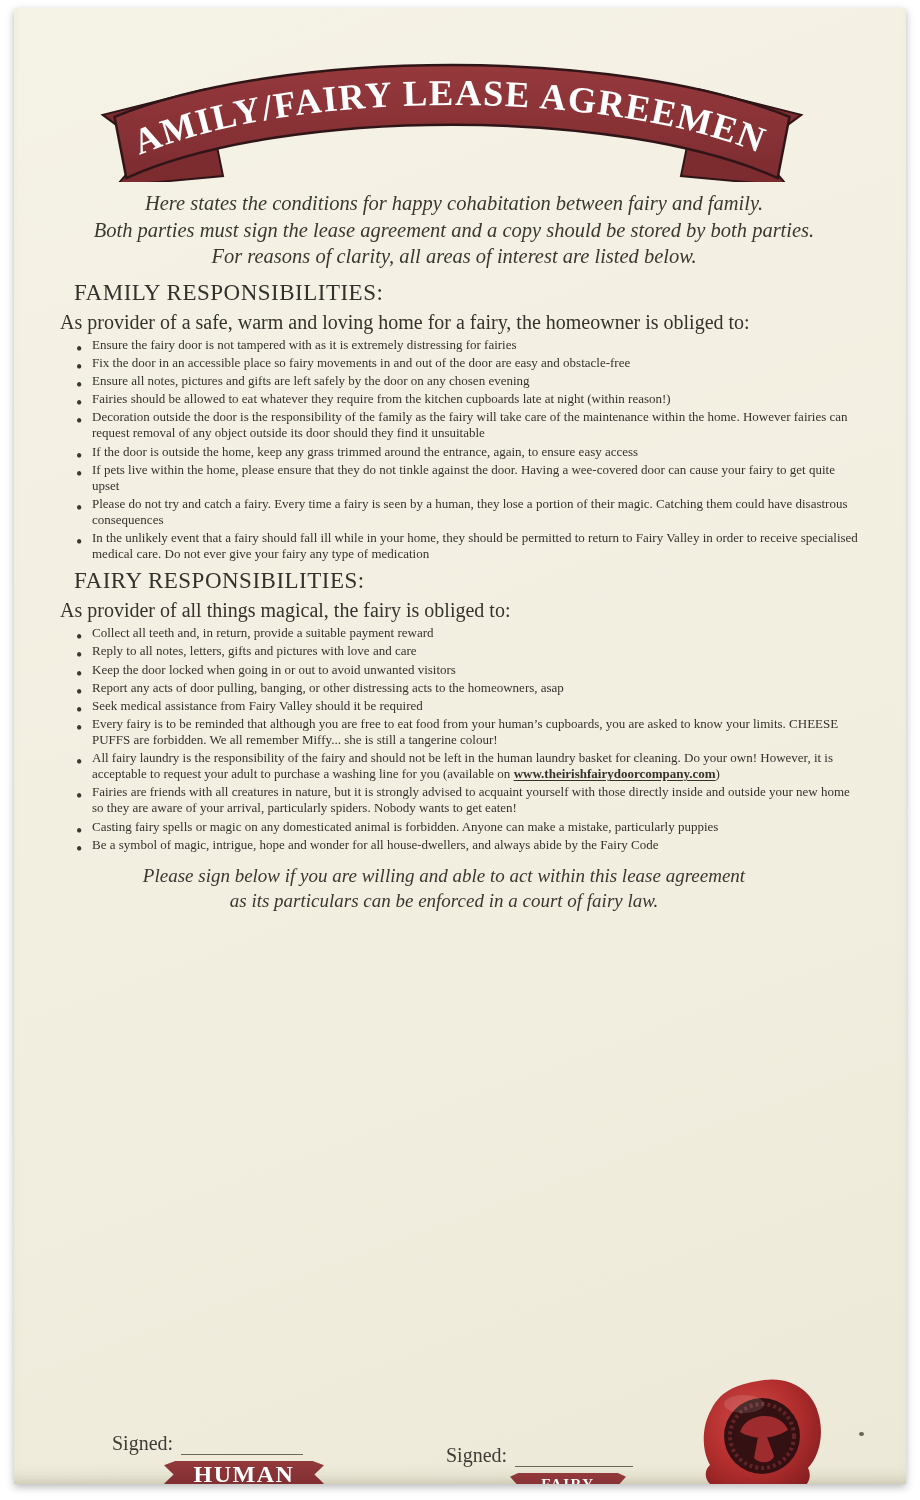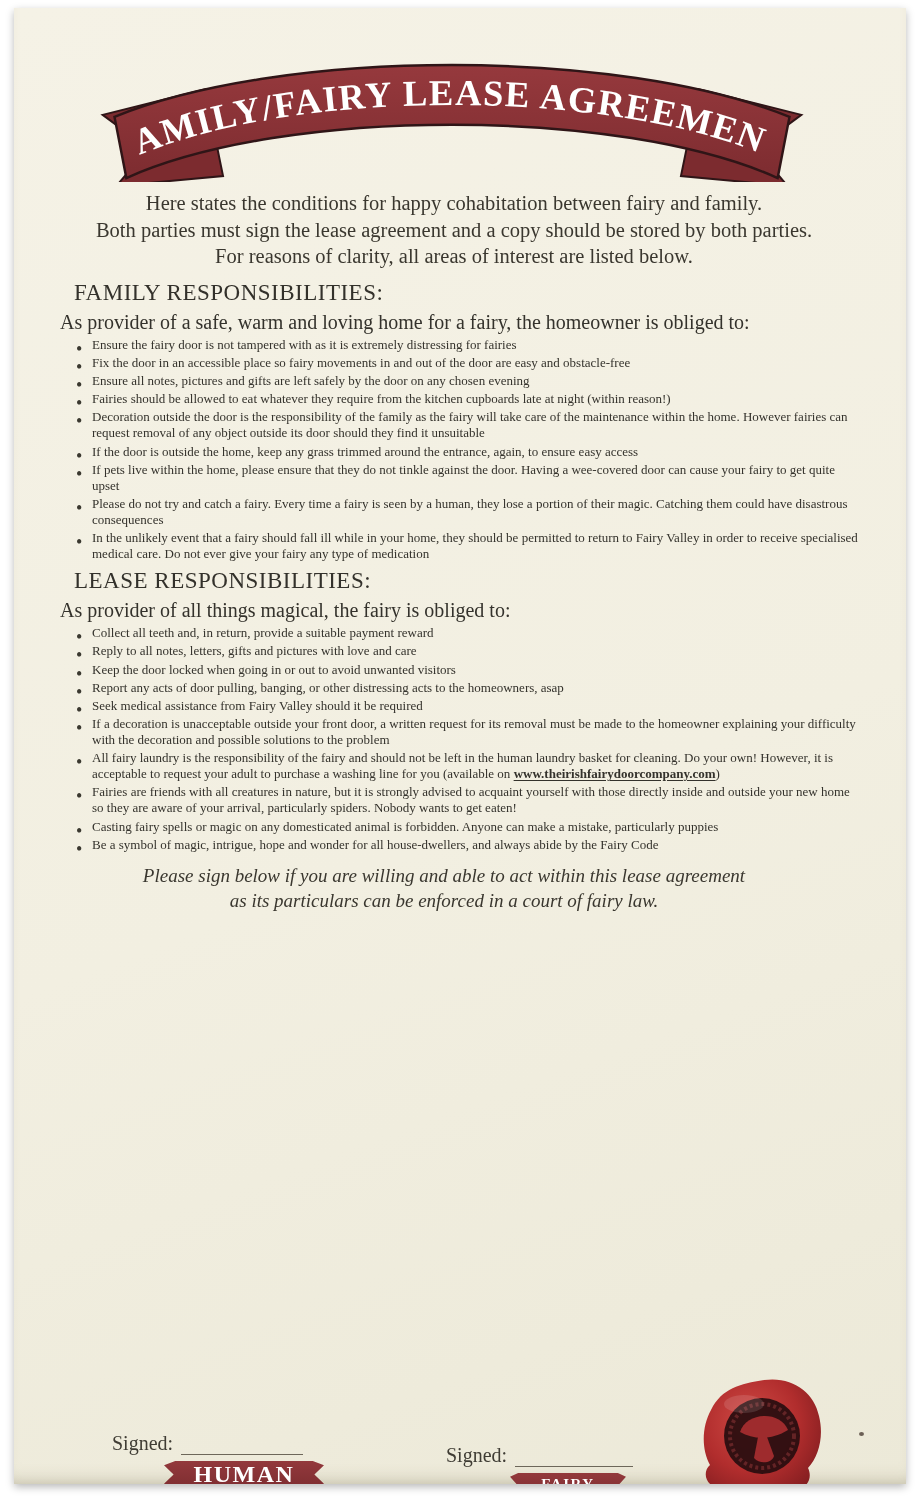--- a/index.html
+++ b/index.html
@@ -11,21 +11,21 @@
     background:linear-gradient(160deg,#f5f2e6 0%,#f2efe1 55%,#ece9d8 100%);
     box-shadow:0 3px 8px rgba(0,0,0,.28), inset 0 -14px 18px -14px rgba(120,110,80,.45);
     overflow:hidden;
   }
   .doc{padding:10px 46px 0 34px;}
 
   
   .banner-wrap{width:744px;margin:14px auto 2px auto;}
 
   
-  .intro{ text-align:center; font-size:20.5px; line-height:1.3; margin:4px 0 10px 0; color:#3a372f;}
+  .intro{ text-align:center; font-style:italic; font-size:20.5px; line-height:1.3; margin:4px 0 10px 0; color:#3a372f;}
 
   
   .section-heading{
     font-size:23px; letter-spacing:.5px; margin:6px 0 4px 26px;
     text-underline-offset:3px; color:#33312b;
   }
   .lead{font-size:20px;line-height:1.25;margin:0 0 2px 12px;}
   ul.bullets{list-style:none;margin:0 0 4px 0;padding:0 0 0 28px;}
   ul.bullets li{
     position:relative;font-size:13px;line-height:1.24;margin:2px 0;padding-left:16px;
@@ -99,29 +99,29 @@
         <li>Fix the door in an accessible place so fairy movements in and out of the door are easy and obstacle-free</li>
         <li>Ensure all notes, pictures and gifts are left safely by the door on any chosen evening</li>
         <li>Fairies should be allowed to eat whatever they require from the kitchen cupboards late at night (within reason!)</li>
         <li>Decoration outside the door is the responsibility of the family as the fairy will take care of the maintenance within the home. However fairies can request removal of any object outside its door should they find it unsuitable</li>
         <li>If the door is outside the home, keep any grass trimmed around the entrance, again, to ensure easy access</li>
         <li>If pets live within the home, please ensure that they do not tinkle against the door. Having a wee-covered door can cause your fairy to get quite upset</li>
         <li>Please do not try and catch a fairy. Every time a fairy is seen by a human, they lose a portion of their magic. Catching them could have disastrous consequences</li>
         <li>In the unlikely event that a fairy should fall ill while in your home, they should be permitted to return to Fairy Valley in order to receive specialised medical care. Do not ever give your fairy any type of medication</li>
       </ul>
 
-    <div class="section-heading">LEASE RESPONSIBILITIES:</div>
+    <div class="section-heading">FAIRY RESPONSIBILITIES:</div>
     <p class="lead">As provider of all things magical, the fairy is obliged to:</p>
     <ul class="bullets">
         <li>Collect all teeth and, in return, provide a suitable payment reward</li>
         <li>Reply to all notes, letters, gifts and pictures with love and care</li>
         <li>Keep the door locked when going in or out to avoid unwanted visitors</li>
         <li>Report any acts of door pulling, banging, or other distressing acts to the homeowners, asap</li>
         <li>Seek medical assistance from Fairy Valley should it be required</li>
-        <li>If a decoration is unacceptable outside your front door, a written request for its removal must be made to the homeowner explaining your difficulty with the decoration and possible solutions to the problem</li>
+        <li>Every fairy is to be reminded that although you are free to eat food from your human’s cupboards, you are asked to know your limits. CHEESE PUFFS are forbidden. We all remember Miffy... she is still a tangerine colour!</li>
         <li>All fairy laundry is the responsibility of the fairy and should not be left in the human laundry basket for cleaning. Do your own! However, it is acceptable to request your adult to purchase a washing line for you (available on <span class="link-underline">www.theirishfairydoorcompany.com</span>)</li>
         <li>Fairies are friends with all creatures in nature, but it is strongly advised to acquaint yourself with those directly inside and outside your new home so they are aware of your arrival, particularly spiders. Nobody wants to get eaten!</li>
         <li>Casting fairy spells or magic on any domesticated animal is forbidden. Anyone can make a mistake, particularly puppies</li>
         <li>Be a symbol of magic, intrigue, hope and wonder for all house-dwellers, and always abide by the Fairy Code</li>
       </ul>
 
     <div class="sign-note">
       <div>Please sign below if you are willing and able to act within this lease agreement</div>
       <div>as its particulars can be enforced in a court of fairy law.</div>
     </div>

